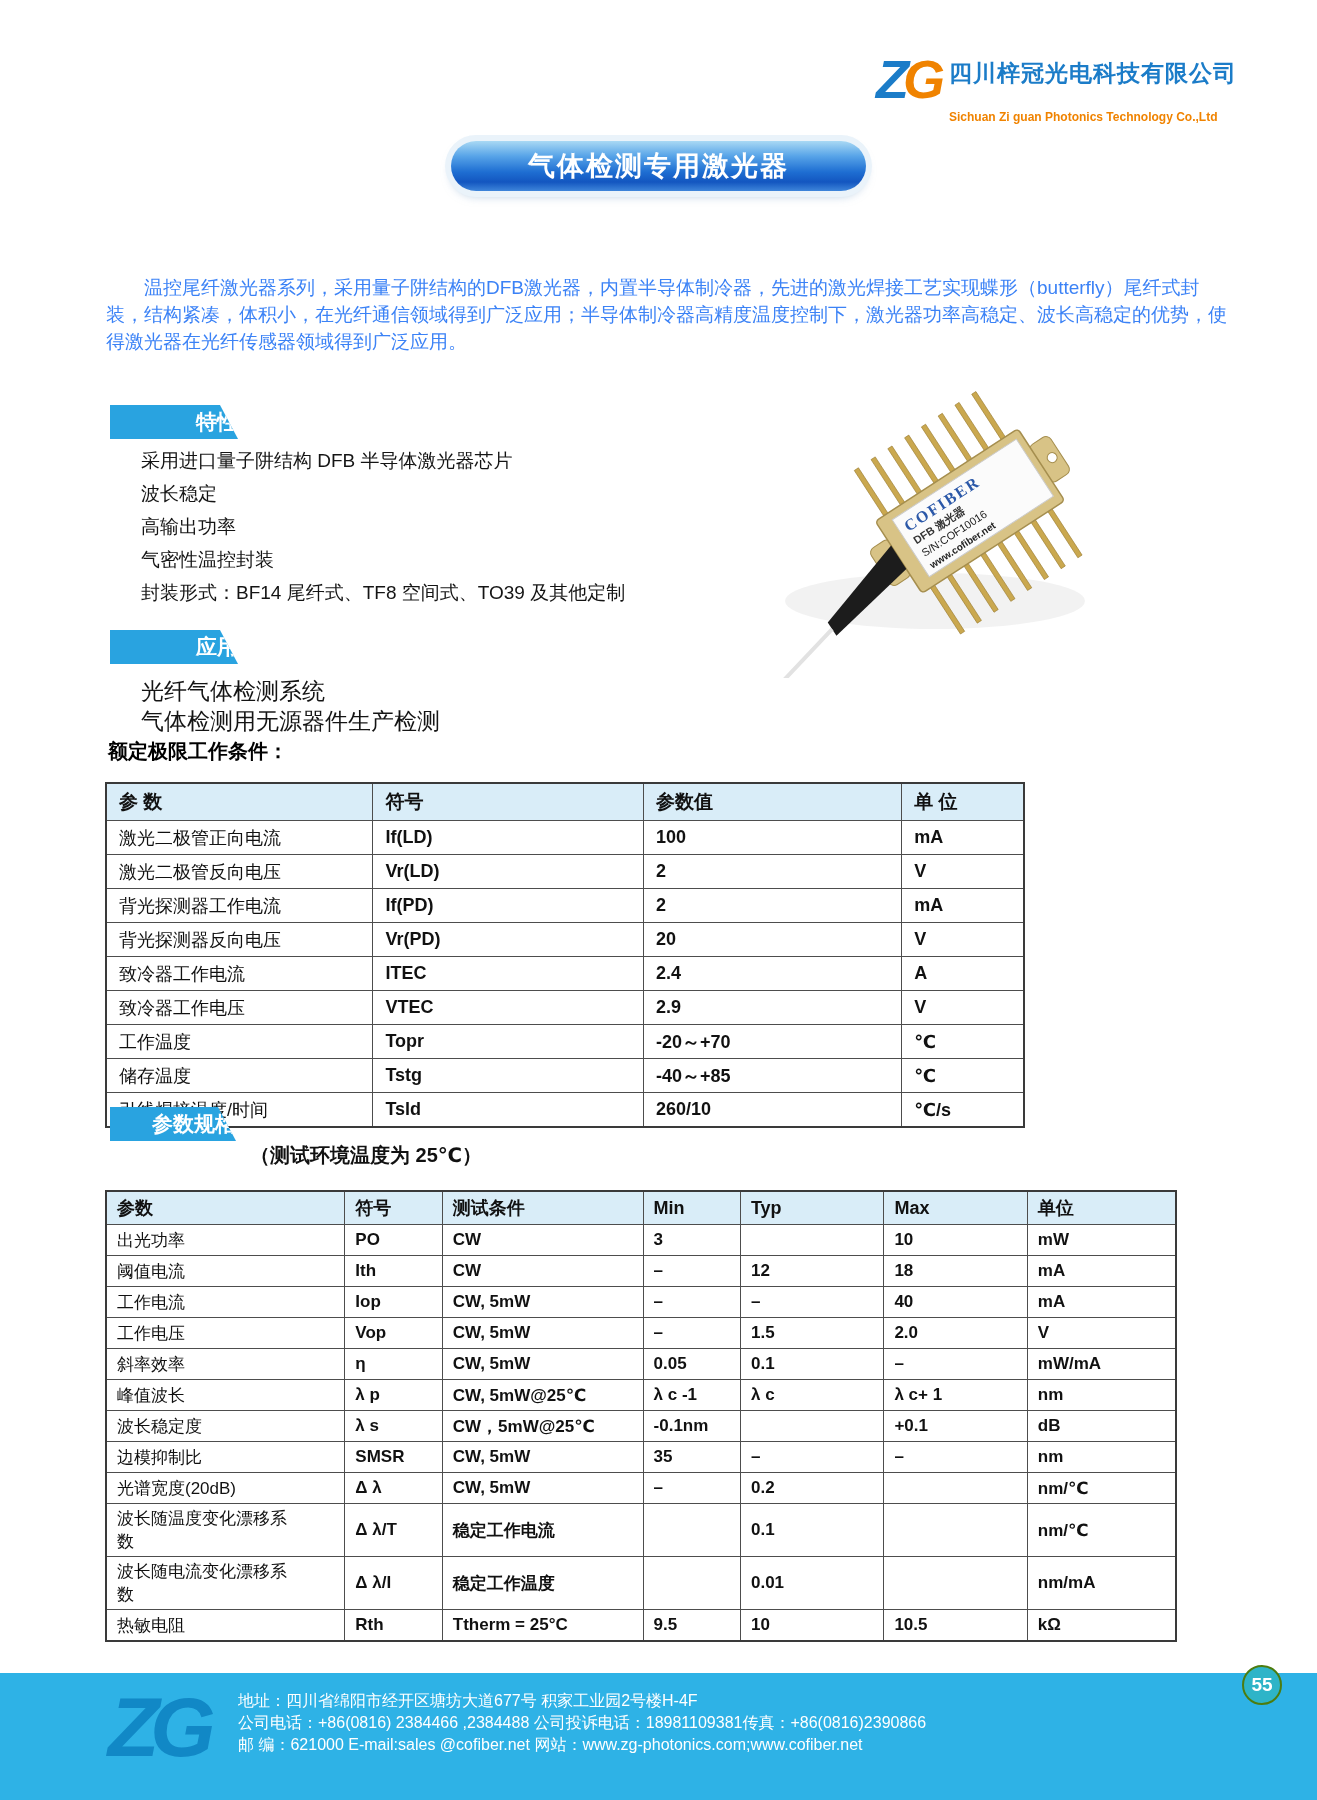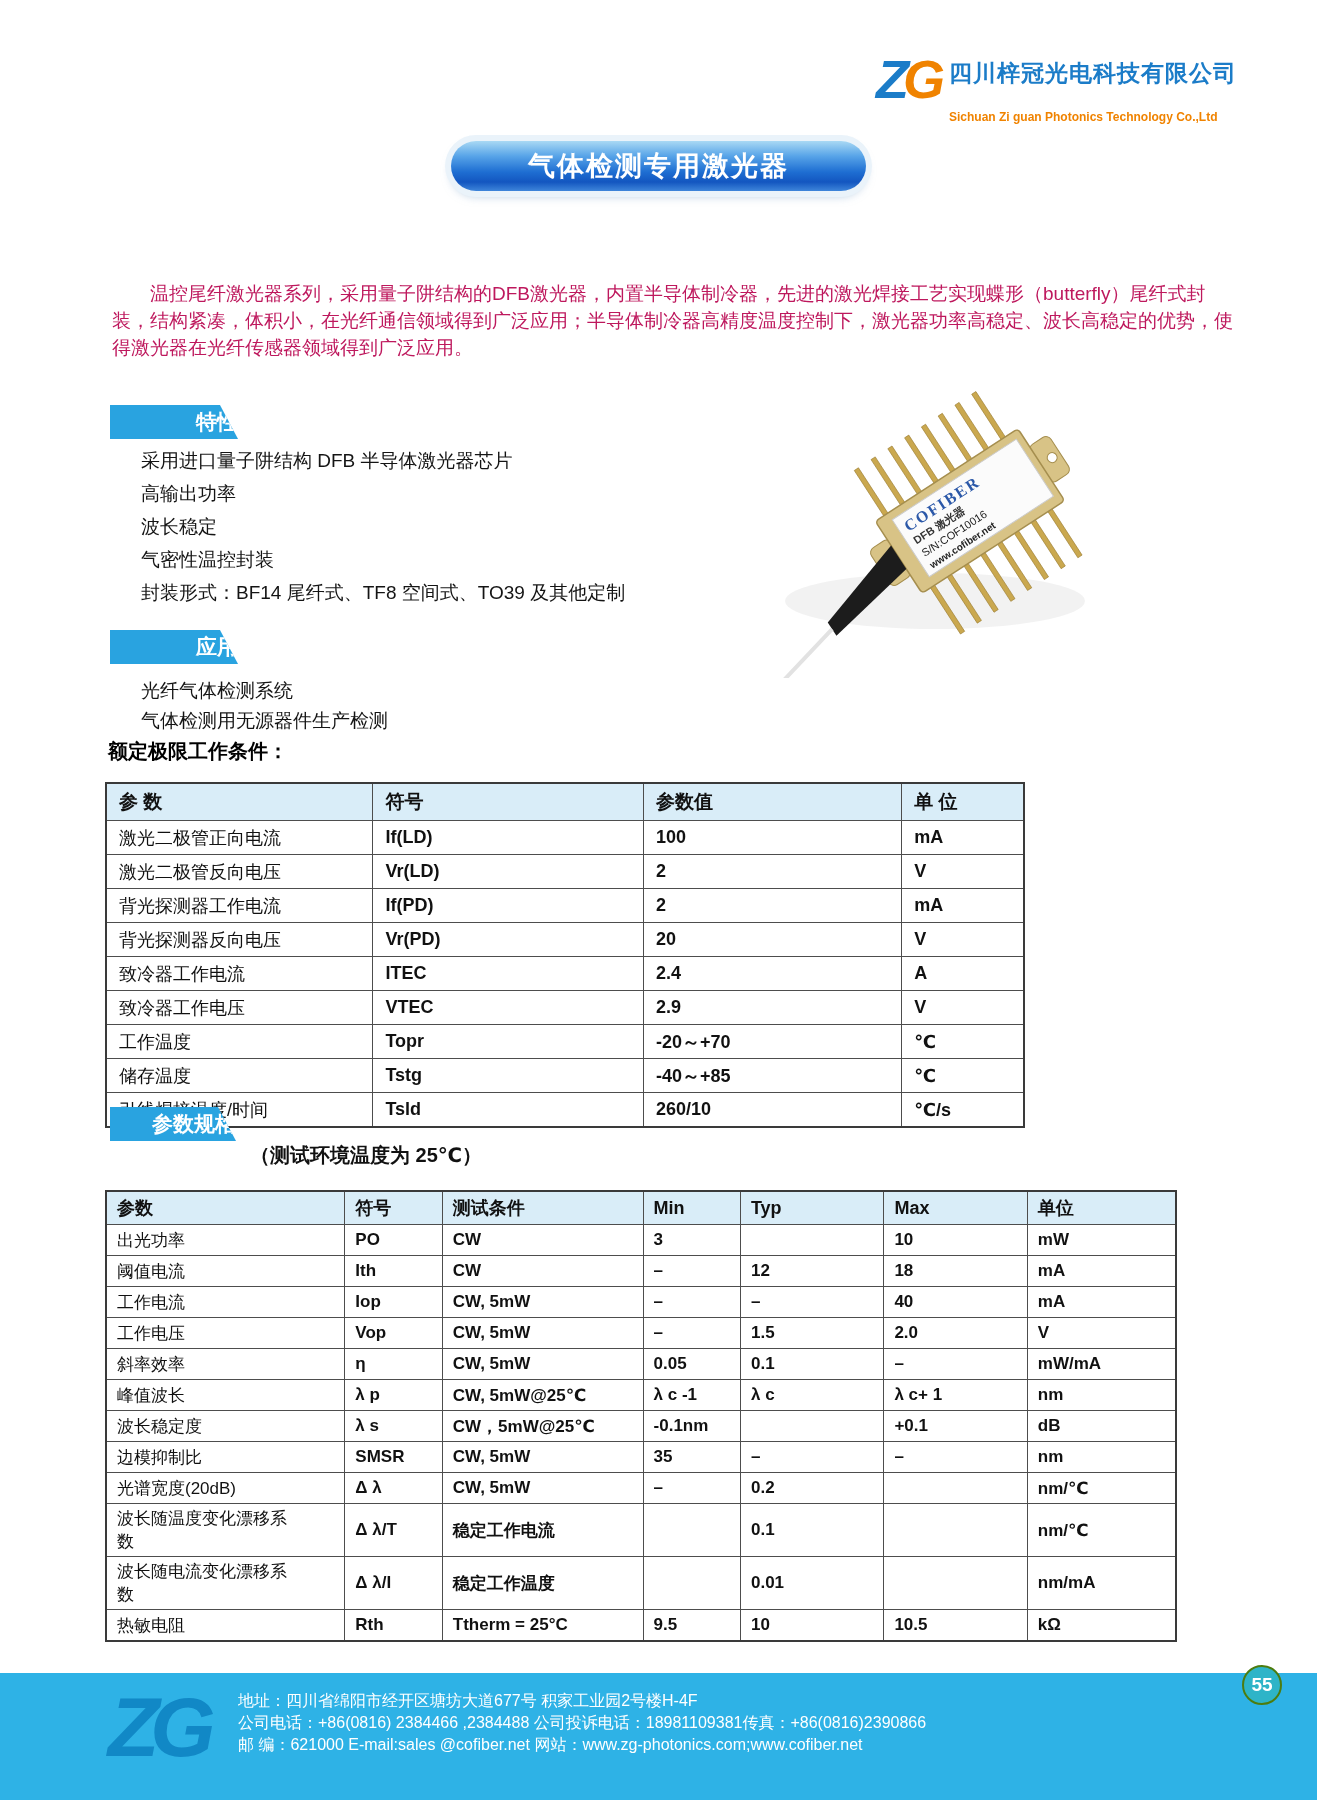--- a/index.html
+++ b/index.html
@@ -15,37 +15,37 @@
   .company-en{font-size:12px;font-weight:bold;color:#f08300;margin-top:21px;}
 
   
   .title-pill{position:absolute;left:451px;top:141px;width:415px;height:50px;border-radius:25px;
     background:linear-gradient(180deg,#a9d9f4 0%,#58a4e8 30%,#1e6ed2 62%,#1356c0 82%,#3e85da 100%);
     box-shadow:0 0 0 6px #eaf3fa,0 5px 10px rgba(120,160,200,.55);
     display:flex;align-items:center;justify-content:center;
     color:#fff;font-size:27px;font-weight:bold;letter-spacing:2px;}
 
   
-  .intro{position:absolute;left:104px;top:272px;width:1130px;margin:8px;font-size:19px;line-height:27px;text-indent:2em;color:#be185d;}
+  .intro{position:absolute;left:104px;top:272px;width:1130px;margin:2px;font-size:19px;line-height:27px;text-indent:2em;color:#3b82f6;}
 
   
   .sec-badge{position:absolute;height:34px;background:#29a3e0;color:#fff;font-size:21px;font-weight:bold;
     line-height:34px;padding-left:14px;box-sizing:border-box;
     clip-path:polygon(0 0,calc(100% - 18px) 0,100% 100%,0 100%);text-align:right;}
   .badge-features{left:110px;top:405px;width:128px;}
   .badge-apps{left:110px;top:630px;width:128px;}
   .badge-spec{left:110px;top:1107px;width:126px;}
   .spec-note{position:absolute;left:250px;top:1137px;height:34px;line-height:36px;font-size:20px;font-weight:bold;color:#111;}
 
   
   .list{position:absolute;}
   .features-list{left:141px;top:444px;width:540px;}
   .feature-item{font-size:19px;line-height:33px;color:#141414;}
   .apps-list{left:141px;top:676px;width:540px;}
-  .app-item{font-size:19px;line-height:30px;color:#141414;}
+  .app-item{font-size:23px;line-height:30px;color:#141414;}
   .rated-label{position:absolute;left:108px;top:738px;font-size:20px;font-weight:bold;color:#000000;}
 
   
   .tbl{position:absolute;border-collapse:collapse;table-layout:fixed;background:#fff;}
   .tbl th,.tbl td{border:1px solid #4d4d4d;text-align:left;vertical-align:middle;overflow:hidden;}
   .tbl{border:2px solid #3a3a3a;}
   .tbl th{background:#d9edf8;font-weight:bold;}
   .t1{left:105px;top:782px;width:920px;}
   .t1 th{font-size:19px;padding:5px 12px;height:24px;}
   .t1 td{font-size:18px;padding:4px 12px;height:25px;}
@@ -86,22 +86,22 @@
     </div>
   </div>
 
   <div class="title-pill">气体检测专用激光器</div>
 
   <p class="intro">温控尾纤激光器系列，采用量子阱结构的DFB激光器，内置半导体制冷器，先进的激光焊接工艺实现蝶形（butterfly）尾纤式封装，结构紧凑，体积小，在光纤通信领域得到广泛应用；半导体制冷器高精度温度控制下，激光器功率高稳定、波长高稳定的优势，使得激光器在光纤传感器领域得到广泛应用。</p>
 
   <div class="sec-badge badge-features">特性</div>
   <div class="list features-list">
       <div class="feature-item">采用进口量子阱结构 DFB 半导体激光器芯片</div>
+      <div class="feature-item">波长稳定</div>
       <div class="feature-item">高输出功率</div>
-      <div class="feature-item">波长稳定</div>
       <div class="feature-item">气密性温控封装</div>
       <div class="feature-item">封装形式：BF14 尾纤式、TF8 空间式、TO39 及其他定制</div>
     </div>
 
   <div class="product">
     <svg viewBox="0 0 390 322" width="390" height="322">
       <ellipse cx="235" cy="245" rx="150" ry="28" fill="rgba(90,90,90,0.08)"></ellipse>
       <g transform="rotate(-33 270 155)">
         <g>
           <rect x="195" y="58" width="5" height="58" fill="#caa84f" stroke="#9a7c30" stroke-width="0.6"></rect>

